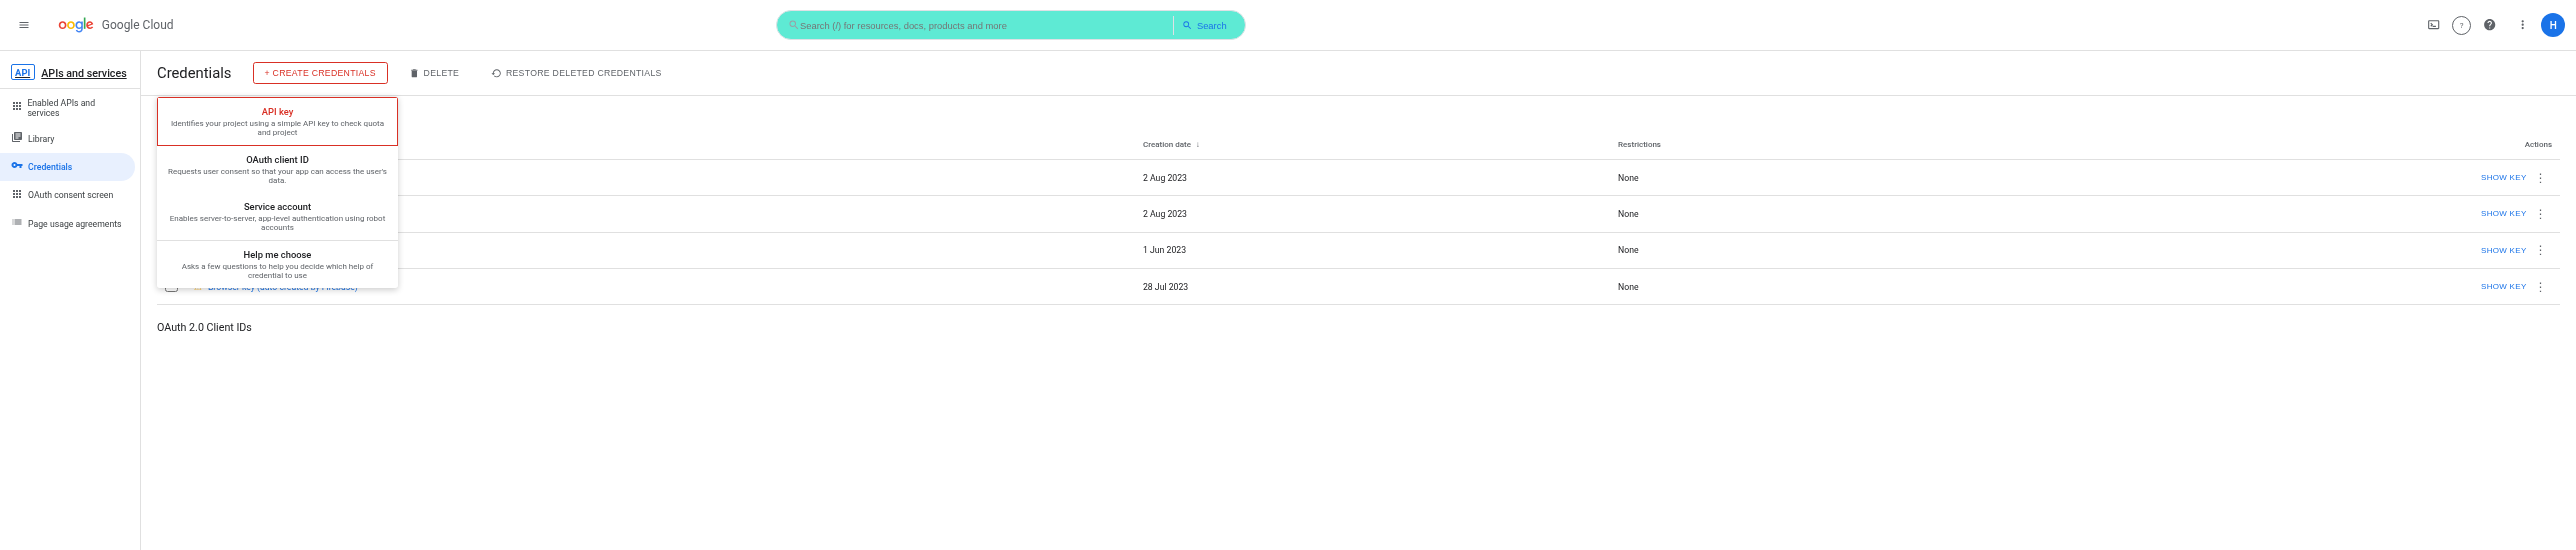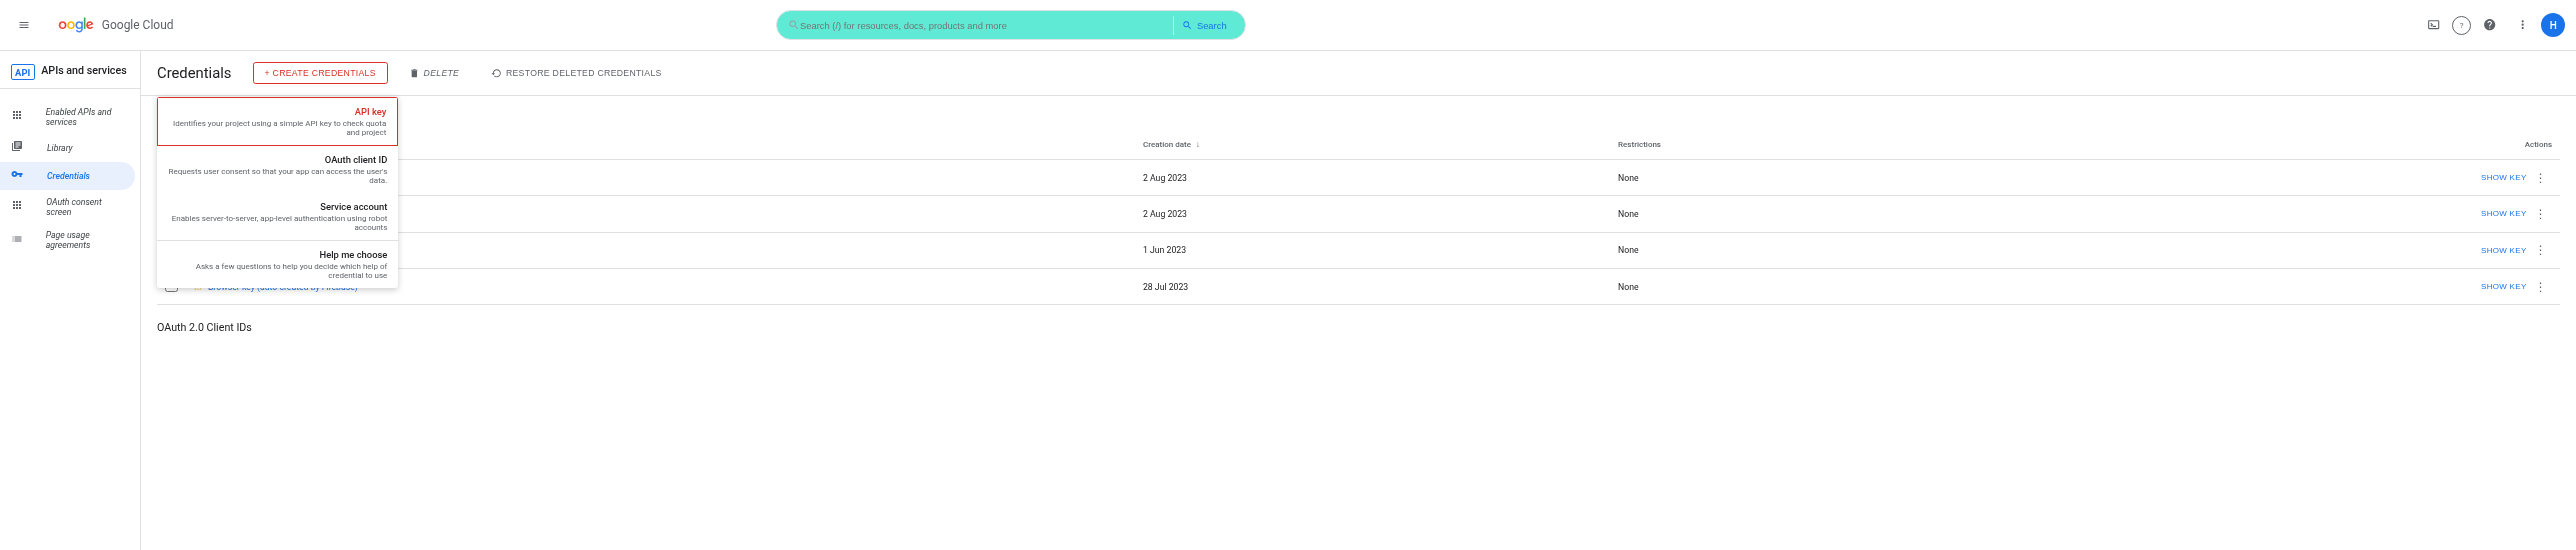--- a/index.html
+++ b/index.html
@@ -87,44 +87,44 @@
     .sidebar {
       width: 141px;
       min-width: 141px;
       border-right: 0.7px solid #e0e0e0;
       padding: 5.4px 0;
       background: #fff;
       overflow-y: auto;
     }
     .sidebar-header {
       display: flex;
-      align-items: flex-start;
+      align-items: flex-end;
       gap: 6.7px;
       padding: 8px 10.7px;
       font-size: 10.7px;
       font-weight: 500;
       color: #202124;
       border-bottom: 0.7px solid #e0e0e0;
-      margin-bottom: 11px;
+      margin-bottom: 2px;
+      text-decoration: underline;
     }
     .sidebar-header-icon {
       color: #1a73e8;
       font-size: 13.4px;
     }
     .sidebar-item {
       display: flex;
       align-items: center;
-      gap: 23px;
+      gap: 4px;
       padding: 6.7px 10.7px;
       cursor: pointer;
       color: #3c4043;
       font-size: 8.7px;
       border-radius: 0 16px 16px 0;
       margin-right: 5.4px;
-      font-style: italic;
     }
     .sidebar-item.active {
       background: #e8f0fe;
       color: #1a73e8;
       font-weight: 500;
     }
     .sidebar-item .icon { font-size: 12px; color: #5f6368; width: 13.4px; text-align: center; }
     .sidebar-item.active .icon { color: #1a73e8; }
 
     
@@ -171,21 +171,20 @@
       gap: 4px;
       padding: 5.4px 10.7px;
       border: none;
       background: none;
       color: #5f6368;
       font-size: 8.7px;
       font-weight: 500;
       cursor: pointer;
       letter-spacing: 0.3px;
       text-transform: uppercase;
-      font-style: italic;
     }
     .btn-restore {
       display: flex;
       align-items: center;
       gap: 4px;
       padding: 5.4px 10.7px;
       border: none;
       background: none;
       color: #5f6368;
       font-size: 8.7px;
@@ -207,21 +206,21 @@
       border-radius: 2.7px;
       box-shadow: 0 1.3px 6.7px rgba(0,0,0,0.2);
       width: 241px;
       overflow: hidden;
     }
     .dropdown-item {
       padding: 8px 10.7px;
       cursor: pointer;
       border: none;
       background: none;
-      text-align: right;
+      text-align: center;
       width: 100%;
     }
     .dropdown-item.highlighted {
       border: 1.3px solid #d93025;
     }
     .dropdown-item-title {
       font-size: 9.4px;
       font-weight: 500;
       color: #d93025;
       margin-bottom: 2px;

